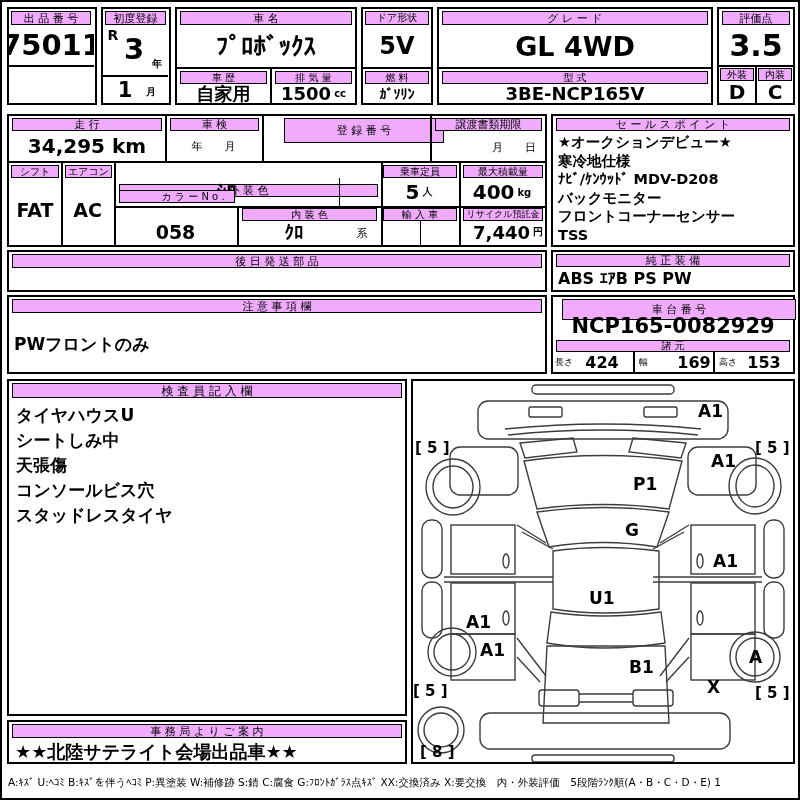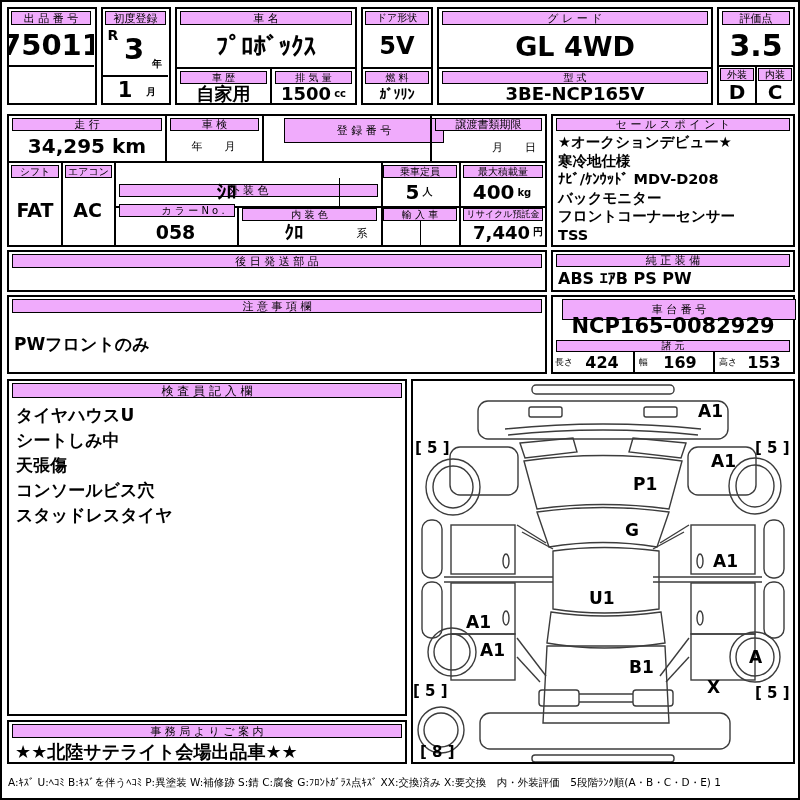--- a/index.html
+++ b/index.html
@@ -123,21 +123,21 @@
     </div>
     <div class="vline" style="left:372px;top:45px;height:84px;"></div>
     <div class="hdr" style="left:454px;top:49px;width:80px;height:13px;font-size:10px;">最大積載量</div>
     <div class="val" style="left:452px;top:62px;width:82px;height:28px;font-size:20px;">
       <span>400</span>
       <span class="unit">kg</span>
     </div>
     <div class="vline" style="left:450px;top:45px;height:84px;"></div>
     <div class="hline" style="left:105px;top:90px;width:431px;"></div>
 
-    <div class="hdr" style="left:110px;top:88px;width:116px;height:13px;font-size:10px;padding-left:32px;">カ ラ ー N o .</div>
+    <div class="hdr" style="left:110px;top:74px;width:116px;height:13px;font-size:10px;padding-left:32px;">カ ラ ー N o .</div>
     <div class="val" style="left:107px;top:105px;width:119px;height:22px;font-size:19px;">058</div>
     <div class="vline" style="left:228px;top:90px;height:39px;"></div>
     <div class="hdr" style="left:233px;top:92px;width:135px;height:13px;font-size:10px;">内 装 色</div>
     <div class="val" style="left:230px;top:105px;width:110px;height:22px;font-size:19px;">ｸﾛ</div>
     <div class="val" style="left:340px;top:109px;width:26px;height:16px;font-size:11px;font-weight:normal;">系</div>
     <div class="hdr" style="left:374px;top:92px;width:74px;height:13px;font-size:10px;">輸 入 車</div>
     <div class="vline" style="left:411px;top:105px;height:24px;width:1px;"></div>
     <div class="hdr" style="left:454px;top:92px;width:80px;height:13px;font-size:9px;">リサイクル預託金</div>
     <div class="val" style="left:452px;top:105px;width:82px;height:22px;font-size:18px;justify-content:flex-end;">
       <span>7,440</span>
@@ -169,21 +169,21 @@
     <div class="abs" style="left:5px;top:36px;width:528px;height:24px;font-weight:bold;font-size:17px;">PWフロントのみ</div>
   </div>
   <div class="box" style="left:549px;top:293px;width:244px;height:79px;">
     <div class="hdr" style="left:9px;top:2px;width:234px;height:21px;">車 台 番 号</div>
     <div class="val" style="left:0;top:15px;width:240px;height:27px;font-size:21px;">NCP165-0082929</div>
     <div class="hdr" style="left:3px;top:43px;width:234px;height:12px;font-size:10px;">諸 元</div>
     <div class="abs" style="left:2px;top:58px;width:30px;height:15px;font-size:9px;display:flex;align-items:center;">長さ</div>
     <div class="val" style="left:24px;top:56px;width:50px;height:18px;font-size:16px;">424</div>
     <div class="vline" style="left:80px;top:55px;height:20px;"></div>
     <div class="abs" style="left:86px;top:58px;width:20px;height:15px;font-size:9px;display:flex;align-items:center;">幅</div>
-    <div class="val" style="left:102px;top:56px;width:50px;height:18px;font-size:16px;">169</div>
+    <div class="val" style="left:116px;top:56px;width:50px;height:18px;font-size:16px;">169</div>
     <div class="vline" style="left:160px;top:55px;height:20px;"></div>
     <div class="abs" style="left:166px;top:58px;width:26px;height:15px;font-size:9px;display:flex;align-items:center;">高さ</div>
     <div class="val" style="left:186px;top:56px;width:50px;height:18px;font-size:16px;">153</div>
   </div>
 
   <div class="box" style="left:5px;top:377px;width:400px;height:337px;">
     <div class="hdr" style="left:3px;top:2px;width:390px;height:15px;font-size:12px;">検 査 員 記 入 欄</div>
     <div class="abs pre" style="left:7px;top:22px;width:386px;height:300px;font-size:17px;font-weight:bold;line-height:25px;">タイヤハウスU
 シートしみ中
 天張傷

